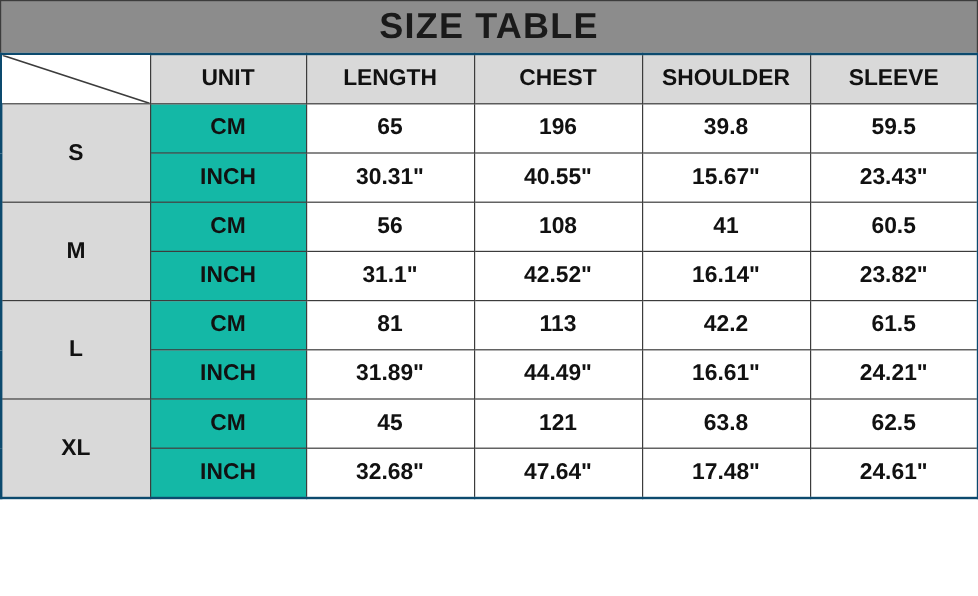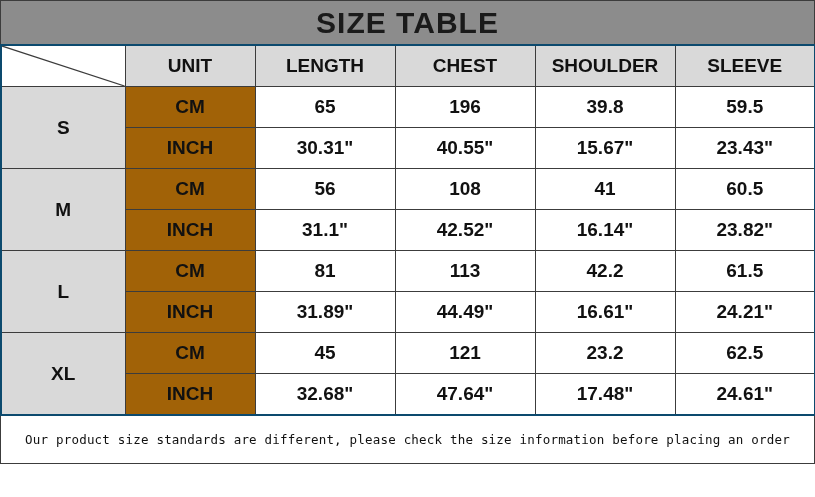--- a/index.html
+++ b/index.html
@@ -67,21 +67,21 @@
   .corner-cell svg {
     display: block;
     width: 100%;
     height: 100%;
   }
   td.size-label {
     background: #d9d9d9;
     font-size: 21px;
   }
   td.unit-cell {
-    background: #a16207;
+    background: #14b8a6;
     font-size: 19px;
   }
   td.value-cell {
     background: #ffffff;
     font-size: 19px;
   }
   .note-bar {
     height: 48px;
     box-sizing: border-box;
     border: 1px solid #3c3c3c;
@@ -176,28 +176,27 @@
         <td class="value-cell">44.49"</td>
         <td class="value-cell">16.61"</td>
         <td class="value-cell">24.21"</td>
       </tr>
 
       <tr>
         <td class="size-label" rowspan="2">XL</td>
         <td class="unit-cell">CM</td>
         <td class="value-cell">45</td>
         <td class="value-cell">121</td>
-        <td class="value-cell">23.2</td>
+        <td class="value-cell">63.8</td>
         <td class="value-cell">62.5</td>
       </tr>
       <tr>
         <td class="unit-cell">INCH</td>
         <td class="value-cell">32.68"</td>
         <td class="value-cell">47.64"</td>
         <td class="value-cell">17.48"</td>
         <td class="value-cell">24.61"</td>
       </tr>
     </tbody>
   </table>
 
-  <div class="note-bar">Our product size standards are different, please check the size information before placing an order</div>
 
 </div>
 
 </body></html>

